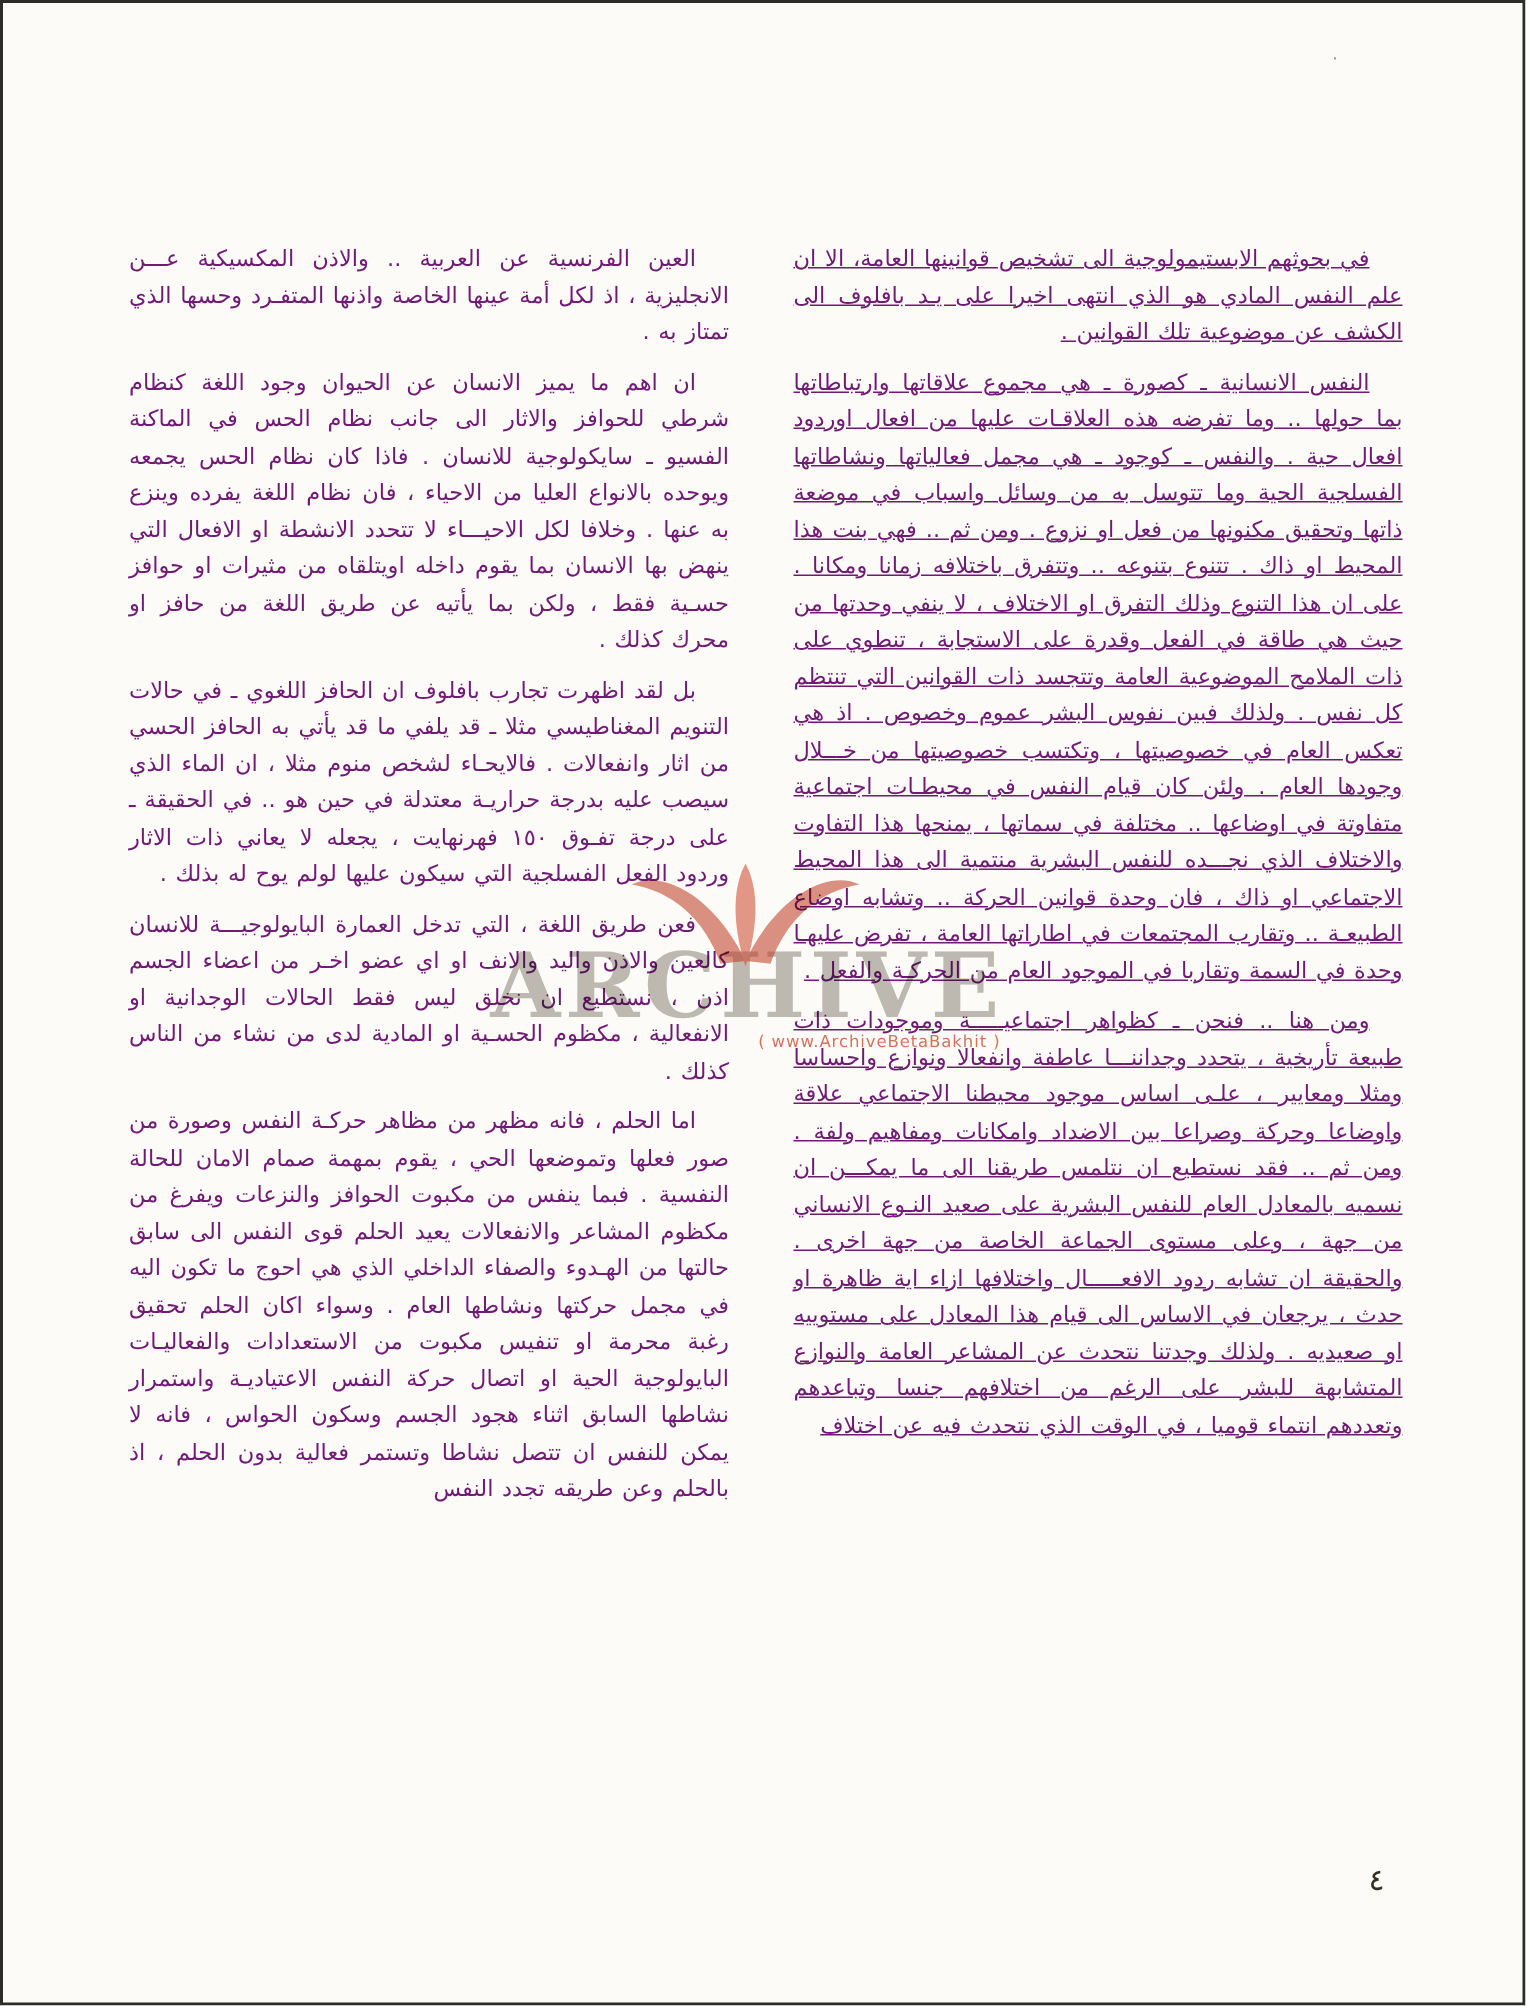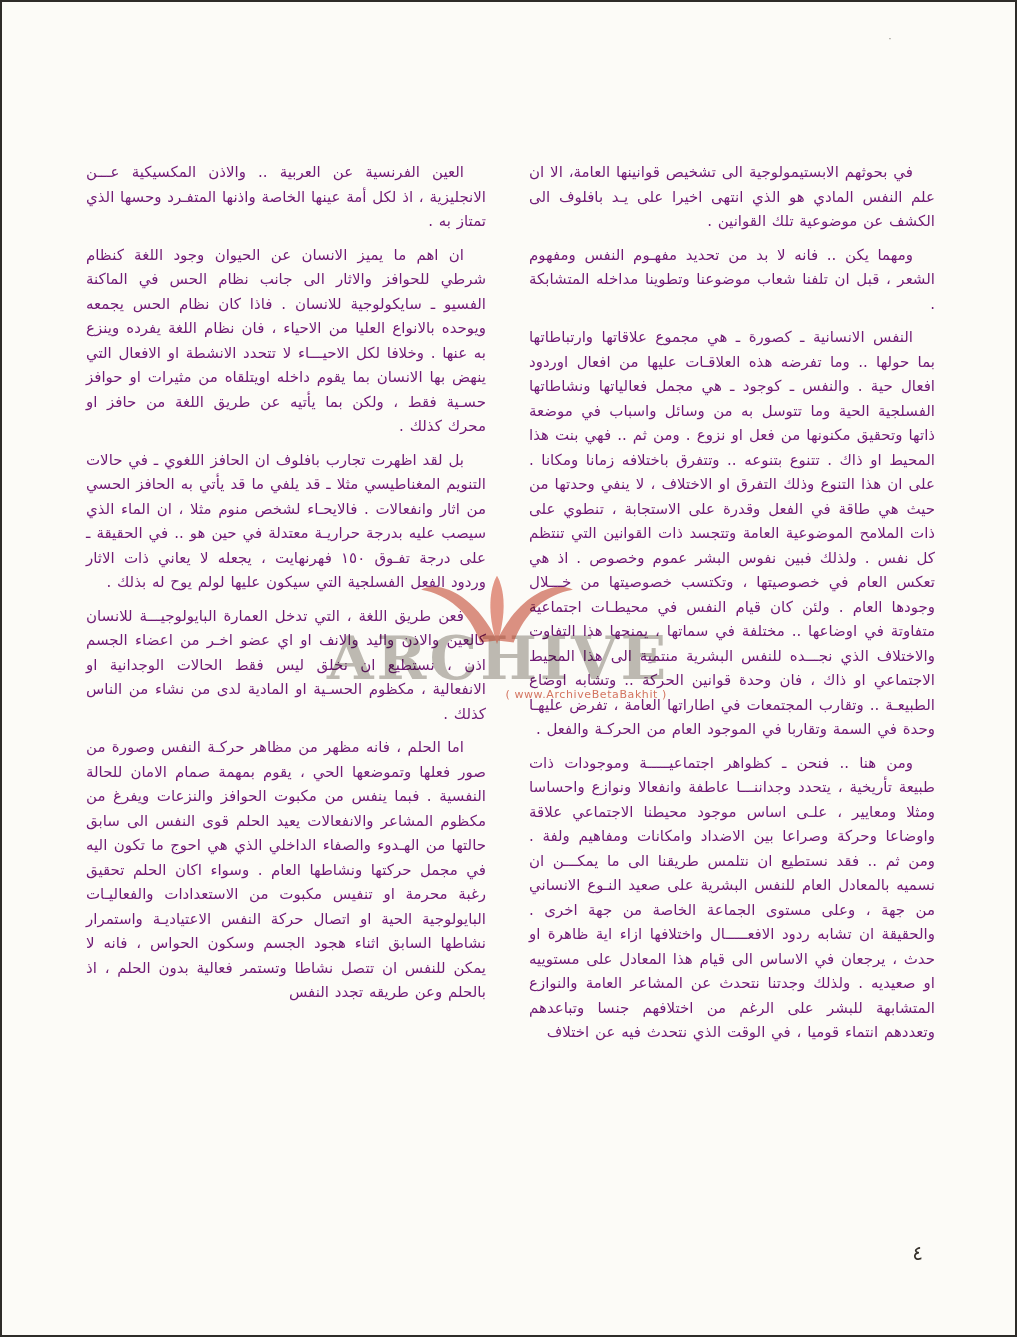--- a/index.html
+++ b/index.html
@@ -24,21 +24,21 @@
     top: 110px;
     direction: rtl;
     text-align: justify;
     font-size: 15px;
     line-height: 24.5px;
     color: #701a75;
     letter-spacing: 0.2px;
     word-spacing: 1px;
     margin-top: 48px;
   }
-  .col-right { right: 80px;  width: 406px; }
+  .col-right { right: 80px;  width: 406px; text-decoration: underline; }
   .col-left  { left: 84px;   width: 400px; }
   .para {
     margin-bottom: 9px;
     text-indent: 22px;
   }
   
   .watermark {
     position: absolute;
     left: 325px;
     top: 572px;
@@ -88,21 +88,20 @@
 </style>
 </head>
 <body>
 
 <div class="scan">
 
   <span class="corner-mark">٠</span>
 
   <div class="col col-right">
       <p class="para">في بحوثهم الابستيمولوجية الى تشخيص قوانينها العامة، الا ان علم النفس المادي هو الذي انتهى اخيرا على يـد بافلوف الى الكشف عن موضوعية تلك القوانين .</p>
-      <p class="para">ومهما يكن .. فانه لا بد من تحديد مفهـوم النفس ومفهوم الشعر ، قبل ان تلفنا شعاب موضوعنا وتطوينا مداخله المتشابكة .</p>
       <p class="para">النفس الانسانية ـ كصورة ـ هي مجموع علاقاتها وارتباطاتها بما حولها .. وما تفرضه هذه العلاقـات عليها من افعال اوردود افعال حية . والنفس ـ كوجود ـ هي مجمل فعالياتها ونشاطاتها الفسلجية الحية وما تتوسل به من وسائل واسباب في موضعة ذاتها وتحقيق مكنونها من فعل او نزوع . ومن ثم .. فهي بنت هذا المحيط او ذاك . تتنوع بتنوعه .. وتتفرق باختلافه زمانا ومكانا . على ان هذا التنوع وذلك التفرق او الاختلاف ، لا ينفي وحدتها من حيث هي طاقة في الفعل وقدرة على الاستجابة ، تنطوي على ذات الملامح الموضوعية العامة وتتجسد ذات القوانين التي تنتظم كل نفس . ولذلك فبين نفوس البشر عموم وخصوص . اذ هي تعكس العام في خصوصيتها ، وتكتسب خصوصيتها من خـــلال وجودها العام . ولئن كان قيام النفس في محيطـات اجتماعية متفاوتة في اوضاعها .. مختلفة في سماتها ، يمنحها هذا التفاوت والاختلاف الذي نجـــده للنفس البشرية منتمية الى هذا المحيط الاجتماعي او ذاك ، فان وحدة قوانين الحركة .. وتشابه اوضاع الطبيعـة .. وتقارب المجتمعات في اطاراتها العامة ، تفرض عليهـا وحدة في السمة وتقاربا في الموجود العام من الحركـة والفعل .</p>
       <p class="para">ومن هنا .. فنحن ـ كظواهر اجتماعيـــــة وموجودات ذات طبيعة تأريخية ، يتحدد وجداننـــا عاطفة وانفعالا ونوازع واحساسا ومثلا ومعايير ، علـى اساس موجود محيطنا الاجتماعي علاقة واوضاعا وحركة وصراعا بين الاضداد وامكانات ومفاهيم ولفة . ومن ثم .. فقد نستطيع ان نتلمس طريقنا الى ما يمكـــن ان نسميه بالمعادل العام للنفس البشرية على صعيد النـوع الانساني من جهة ، وعلى مستوى الجماعة الخاصة من جهة اخرى . والحقيقة ان تشابه ردود الافعـــــال واختلافها ازاء اية ظاهرة او حدث ، يرجعان في الاساس الى قيام هذا المعادل على مستوييه او صعيديه . ولذلك وجدتنا نتحدث عن المشاعر العامة والنوازع المتشابهة للبشر على الرغم من اختلافهم جنسا وتباعدهم وتعددهم انتماء قوميا ، في الوقت الذي نتحدث فيه عن اختلاف</p>
     </div>
 
   <div class="col col-left">
       <p class="para">العين الفرنسية عن العربية .. والاذن المكسيكية عـــن الانجليزية ، اذ لكل أمة عينها الخاصة واذنها المتفـرد وحسها الذي تمتاز به .</p>
       <p class="para">ان اهم ما يميز الانسان عن الحيوان وجود اللغة كنظام شرطي للحوافز والاثار الى جانب نظام الحس في الماكنة الفسيو ـ سايكولوجية للانسان . فاذا كان نظام الحس يجمعه ويوحده بالانواع العليا من الاحياء ، فان نظام اللغة يفرده وينزع به عنها . وخلافا لكل الاحيـــاء لا تتحدد الانشطة او الافعال التي ينهض بها الانسان بما يقوم داخله اويتلقاه من مثيرات او حوافز حسـية فقط ، ولكن بما يأتيه عن طريق اللغة من حافز او محرك كذلك .</p>
       <p class="para">بل لقد اظهرت تجارب بافلوف ان الحافز اللغوي ـ في حالات التنويم المغناطيسي مثلا ـ قد يلفي ما قد يأتي به الحافز الحسي من اثار وانفعالات . فالايحـاء لشخص منوم مثلا ، ان الماء الذي سيصب عليه بدرجة حراريـة معتدلة في حين هو .. في الحقيقة ـ على درجة تفـوق ١٥٠ فهرنهايت ، يجعله لا يعاني ذات الاثار وردود الفعل الفسلجية التي سيكون عليها لولم يوح له بذلك .</p>
       <p class="para">فعن طريق اللغة ، التي تدخل العمارة البايولوجيـــة للانسان كالعين والاذن واليد والانف او اي عضو اخـر من اعضاء الجسم اذن ، نستطيع ان نخلق ليس فقط الحالات الوجدانية او الانفعالية ، مكظوم الحسـية او المادية لدى من نشاء من الناس كذلك .</p>
       <p class="para">اما الحلم ، فانه مظهر من مظاهر حركـة النفس وصورة من صور فعلها وتموضعها الحي ، يقوم بمهمة صمام الامان للحالة النفسية . فبما ينفس من مكبوت الحوافز والنزعات ويفرغ من مكظوم المشاعر والانفعالات يعيد الحلم قوى النفس الى سابق حالتها من الهـدوء والصفاء الداخلي الذي هي احوج ما تكون اليه في مجمل حركتها ونشاطها العام . وسواء اكان الحلم تحقيق رغبة محرمة او تنفيس مكبوت من الاستعدادات والفعاليـات البايولوجية الحية او اتصال حركة النفس الاعتياديـة واستمرار نشاطها السابق اثناء هجود الجسم وسكون الحواس ، فانه لا يمكن للنفس ان تتصل نشاطا وتستمر فعالية بدون الحلم ، اذ بالحلم وعن طريقه تجدد النفس</p>

